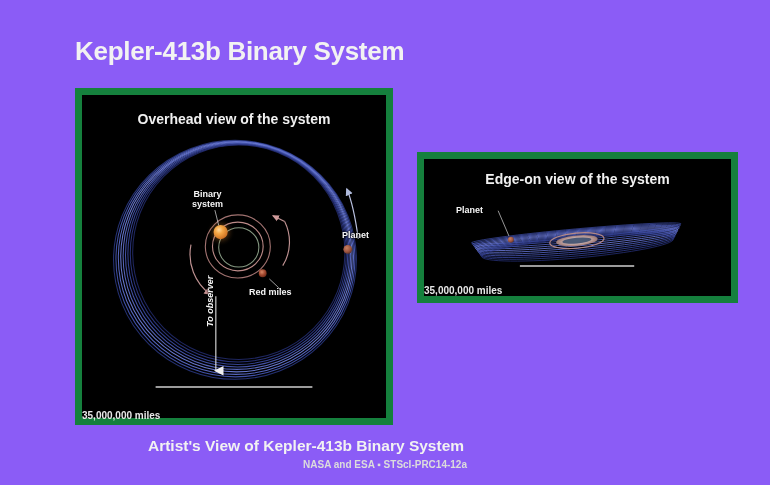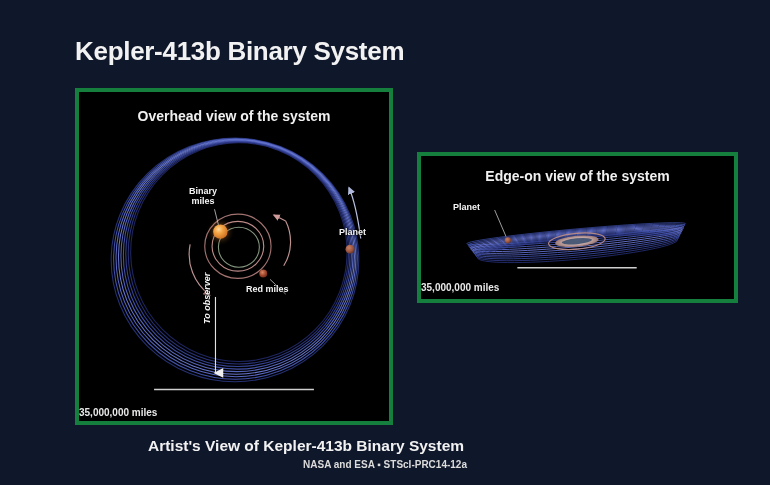--- a/index.html
+++ b/index.html
@@ -15,39 +15,39 @@
     overflow: hidden;
     font-family: "Liberation Sans", sans-serif;
     color: #ffffff;
   }
 
   #stage {
     position: absolute;
     left: 0; top: 0;
     width: 770px;
     height: 485px;
-    background: #0f172a;
+    background: #8b5cf6;
   }
 
   
   #main-title {
     position: absolute;
     left: 75px;
     top: 36px;
     font-size: 26px;
     font-weight: bold;
     letter-spacing: -0.3px;
     color: #f2f2f2;
     white-space: nowrap;
   }
 
   
   .panel {
     position: absolute;
-    border: 4px solid #15803d;
+    border: 7px solid #15803d;
     background: #000000;
     box-sizing: border-box;
   }
   #panel-overhead {
     left: 75px;
     top: 88px;
     width: 318px;
     height: 337px;
   }
   #panel-edgeon {
@@ -238,21 +238,21 @@
       <path d="M 139,120 L 143,136" fill="none" stroke="#d8d8d8" stroke-width="0.85" opacity="0.9"></path>
       <path d="M 196,192 L 212,207" fill="none" stroke="#d8d8d8" stroke-width="0.85" opacity="0.9"></path>
 
       <line x1="140" y1="210" x2="140" y2="288" stroke="#e2e2e2" stroke-width="1.15" marker-end="url(#arrowWhiteDown)"></line>
 
       <line x1="77" y1="305" x2="241" y2="305" stroke="#cfcfcf" stroke-width="1.6"></line>
     </svg>
 
     <div class="fig-label center" id="label-orange-dwarf">
       <span>Binary</span><br>
-      <span>miles</span>
+      <span>system</span>
     </div>
 
     <div class="fig-label" id="label-red-dwarf">Red miles</div>
 
     <div class="fig-label" id="label-planet-overhead">Planet</div>
 
     <div class="fig-label" id="label-to-observer">To observer</div>
 
     <div class="scale-caption" id="scale-caption-overhead">35,000,000 miles</div>
   </div>

